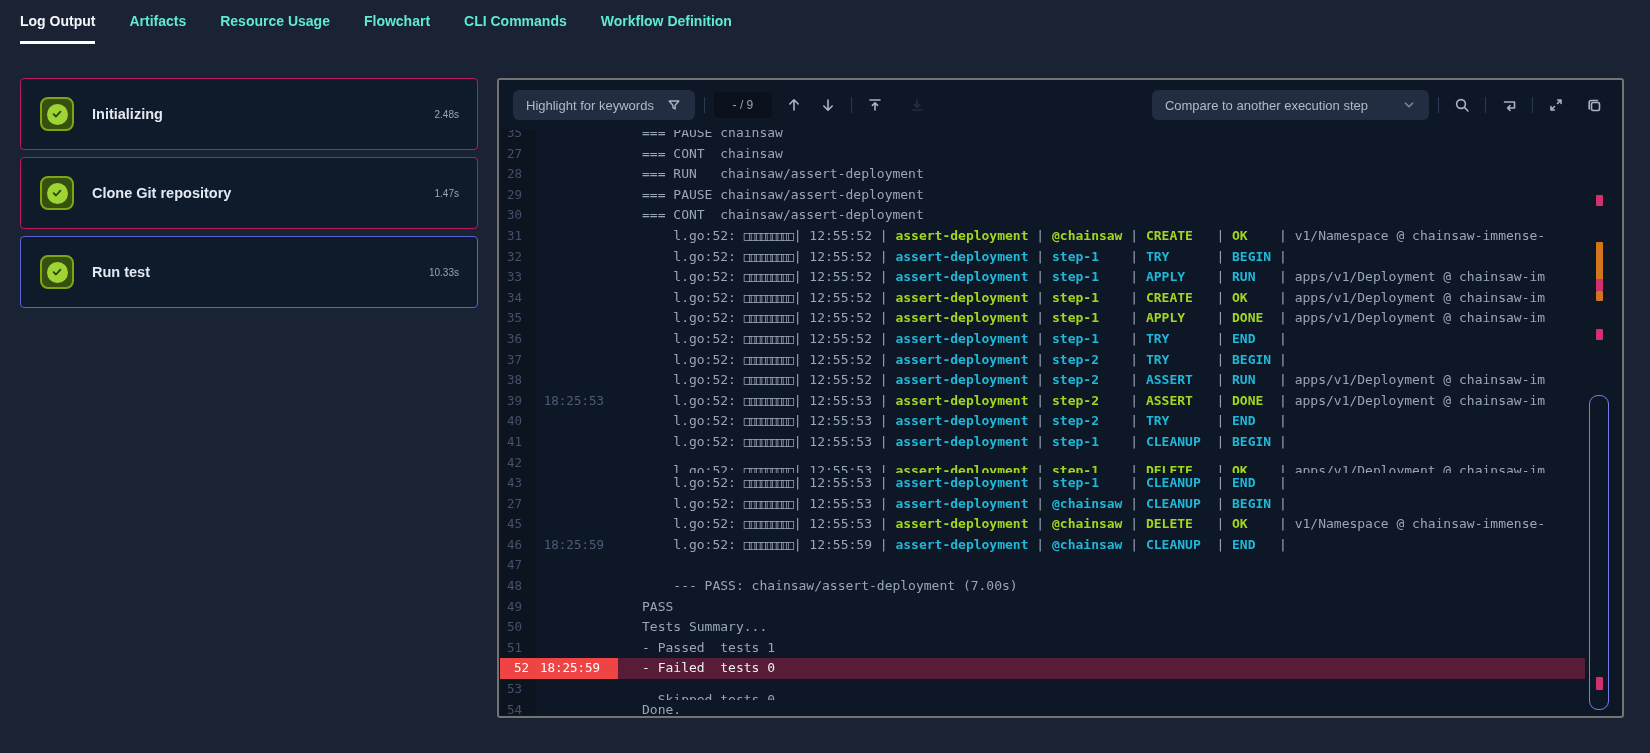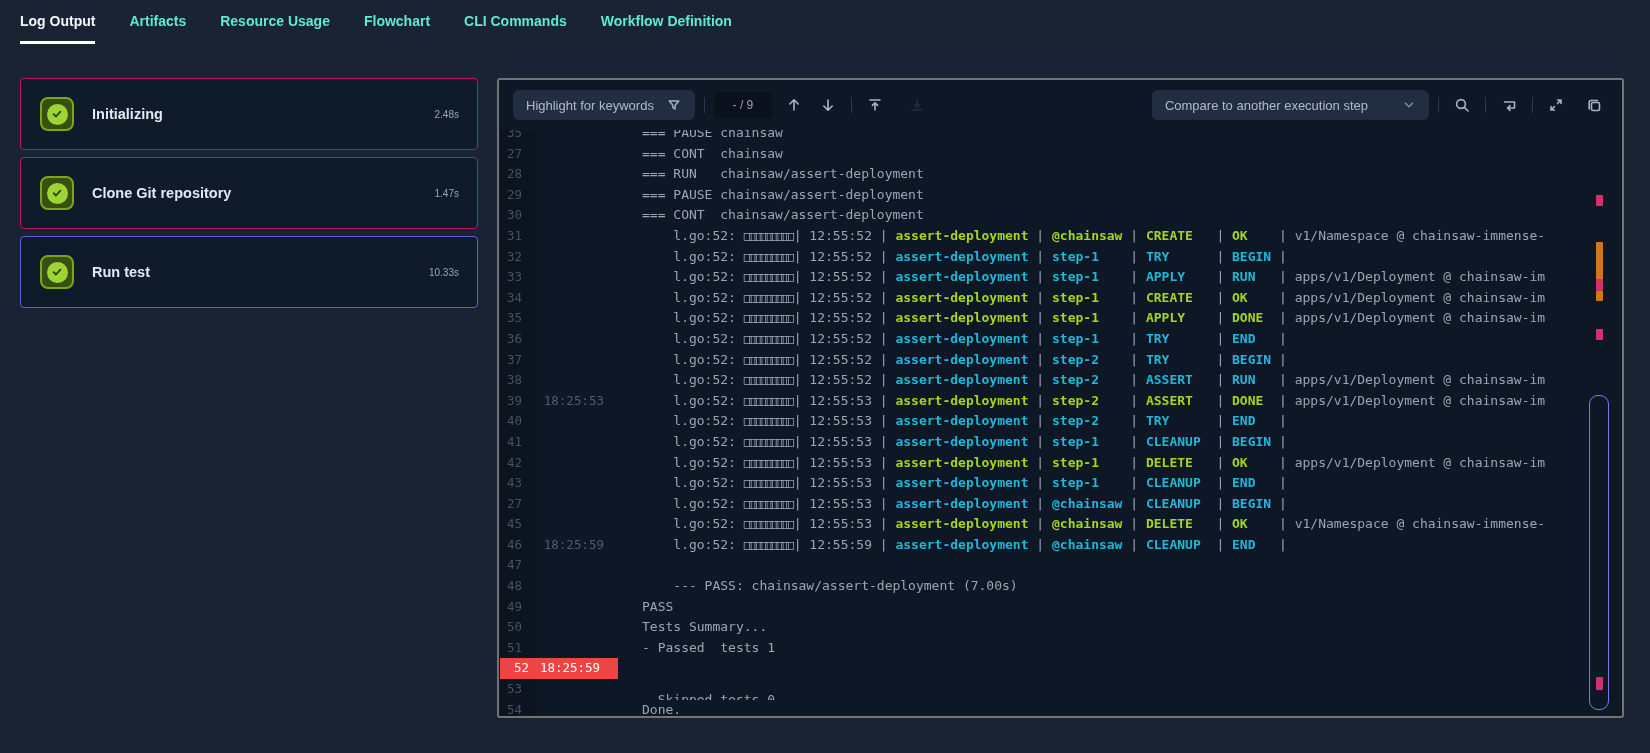--- a/index.html
+++ b/index.html
@@ -278,21 +278,21 @@
     <span class="ct" style="padding-left: 24px;"><span>    l.go:52: </span><span class="tofu">□□□□□□□□□</span><span>| 12:55:53 | </span><span class="seg-c">assert-deployment</span><span> | </span><span class="seg-c">step-2   </span><span> | </span><span class="seg-c">TRY     </span><span> | </span><span class="seg-c">END  </span><span> | </span></span>
   </div>
         <div class="row">
     <span class="ln">41</span>
     <span class="ts"></span>
     <span class="ct" style="padding-left: 24px;"><span>    l.go:52: </span><span class="tofu">□□□□□□□□□</span><span>| 12:55:53 | </span><span class="seg-c">assert-deployment</span><span> | </span><span class="seg-c">step-1   </span><span> | </span><span class="seg-c">CLEANUP </span><span> | </span><span class="seg-c">BEGIN</span><span> | </span></span>
   </div>
         <div class="row">
     <span class="ln">42</span>
     <span class="ts"></span>
-    <span class="ct" style="padding-left: 24px;"><span>    l.go:52: </span><span class="tofu">□□□□□□□□□</span><span>| 12:55:53 | </span><span class="seg-g">assert-deployment</span><span> | </span><span class="seg-g">step-1   </span><span> | </span><span class="seg-g">DELETE  </span><span> | </span><span class="seg-g">OK   </span><span> | apps/v1/Deployment @ chainsaw-im</span></span>
+    <span class="ct" style="padding-left: 24px; margin-top: 8px;"><span>    l.go:52: </span><span class="tofu">□□□□□□□□□</span><span>| 12:55:53 | </span><span class="seg-g">assert-deployment</span><span> | </span><span class="seg-g">step-1   </span><span> | </span><span class="seg-g">DELETE  </span><span> | </span><span class="seg-g">OK   </span><span> | apps/v1/Deployment @ chainsaw-im</span></span>
   </div>
         <div class="row">
     <span class="ln">43</span>
     <span class="ts"></span>
     <span class="ct" style="padding-left: 24px;"><span>    l.go:52: </span><span class="tofu">□□□□□□□□□</span><span>| 12:55:53 | </span><span class="seg-c">assert-deployment</span><span> | </span><span class="seg-c">step-1   </span><span> | </span><span class="seg-c">CLEANUP </span><span> | </span><span class="seg-c">END  </span><span> | </span></span>
   </div>
         <div class="row">
     <span class="ln">27</span>
     <span class="ts"></span>
     <span class="ct" style="padding-left: 24px;"><span>    l.go:52: </span><span class="tofu">□□□□□□□□□</span><span>| 12:55:53 | </span><span class="seg-c">assert-deployment</span><span> | </span><span class="seg-c">@chainsaw</span><span> | </span><span class="seg-c">CLEANUP </span><span> | </span><span class="seg-c">BEGIN</span><span> | </span></span>
@@ -327,20 +327,21 @@
     <span class="ct" style="padding-left: 24px;"><span>Tests Summary...</span></span>
   </div>
         <div class="row">
     <span class="ln">51</span>
     <span class="ts"></span>
     <span class="ct" style="padding-left: 24px;"><span>- Passed  tests 1</span></span>
   </div>
         <div class="row hl">
     <span class="ln">52</span>
     <span class="ts">18:25:59</span>
+    <span class="ct" style="padding-left: 24px;"><span>- Failed  tests 0</span></span>
   </div>
         <div class="row">
     <span class="ln">53</span>
     <span class="ts"></span>
     <span class="ct" style="padding-left: 24px; margin-top: 11px;"><span>- Skipped tests 0</span></span>
   </div>
         <div class="row">
     <span class="ln">54</span>
     <span class="ts"></span>
     <span class="ct" style="padding-left: 24px;"><span>Done.</span></span>

